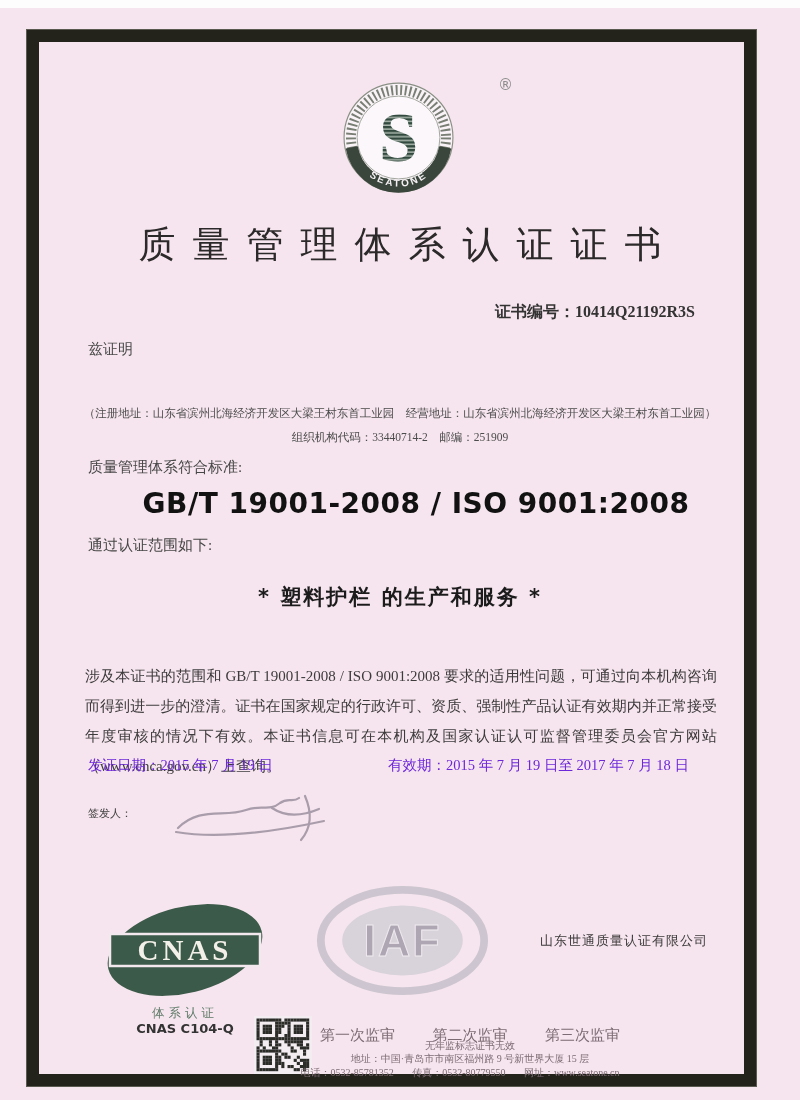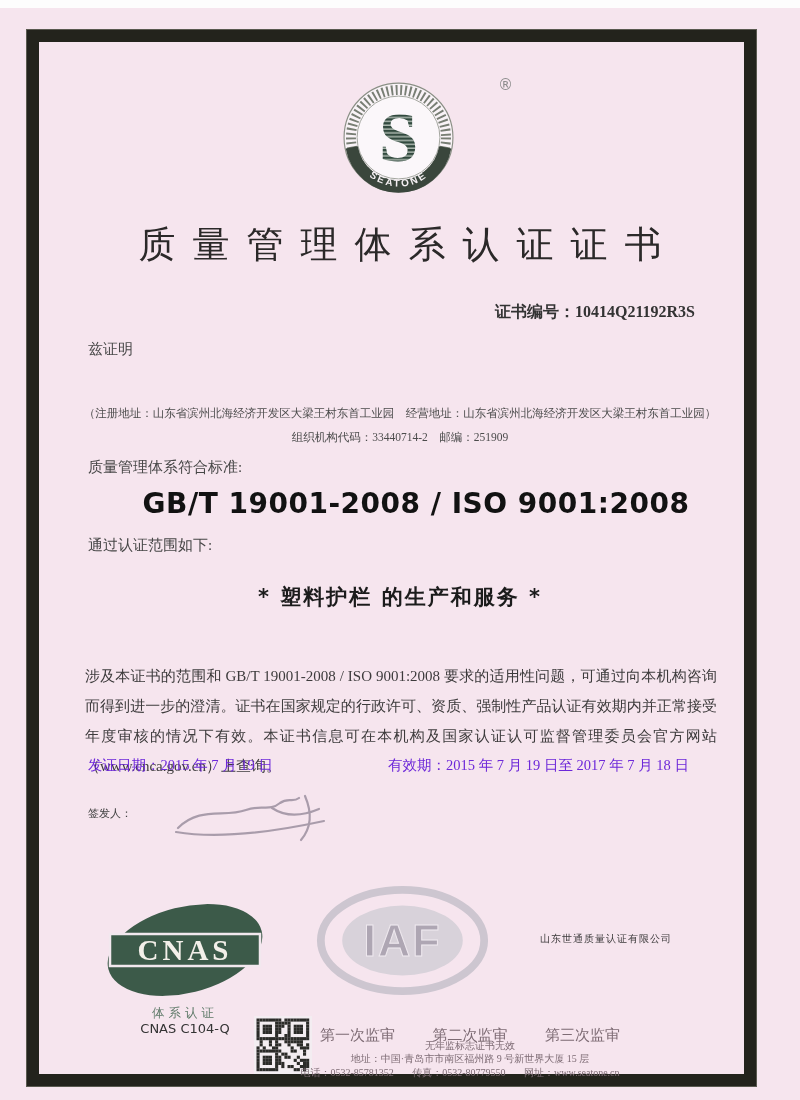--- a/index.html
+++ b/index.html
@@ -24,23 +24,23 @@
   .scope{top:583px;font-size:21px;font-weight:700;font-family:"DejaVu Sans","Liberation Sans",sans-serif;color:#1b1b1b;letter-spacing:2px;}
   .para{left:85px;top:646px;width:632px;font-size:15px;line-height:30px;text-align:justify;color:#3d3b3c;}
   .dates{top:756px;font-size:14.5px;color:#6d28d9;}
   .d-issue{left:88px;}
   .d-valid{left:388px;}
   .signer{left:88px;top:806px;font-size:11px;color:#3f3f3f;}
   .sig-svg{position:absolute;left:172px;top:786px;width:175px;height:62px;}
   
   .cnas-svg{position:absolute;left:100px;top:893px;width:170px;height:114px;}
   .cnas-caption{left:100px;top:1005px;width:170px;text-align:center;font-size:12.5px;color:#5f7a69;letter-spacing:4px;}
-  .cnas-code{left:100px;top:1021px;width:170px;text-align:center;font-size:13px;font-family:"DejaVu Sans",sans-serif;color:#333;}
+  .cnas-code{left:100px;top:1021px;width:170px;text-align:center;font-size:13px;font-family:"DejaVu Sans",sans-serif;color:#333;font-weight:bold;}
   .iaf-svg{position:absolute;left:315px;top:885px;width:175px;height:112px;}
-  .issuer{left:540px;top:932px;font-size:10px;color:#3c3a3b;letter-spacing:1px;}
+  .issuer{left:540px;top:932px;font-size:13px;color:#3c3a3b;letter-spacing:1px;}
   
   .qr-svg{position:absolute;left:254px;top:1016px;width:58px;height:58px;}
   .audits{top:1026px;left:320px;width:300px;font-size:15px;color:#7d6b74;display:flex;justify-content:space-between;}
   .foot-note{top:1039px;left:320px;width:300px;text-align:center;font-size:10px;color:#7d6b74;}
   .foot-addr{top:1052px;left:280px;width:380px;text-align:center;font-size:10px;color:#7d6b74;}
   .foot-contact{top:1066px;left:220px;width:480px;text-align:center;font-size:10px;color:#7d6b74;}
   .foot-contact span{margin:0 8px;}
 </style>
 </head>
 <body>

